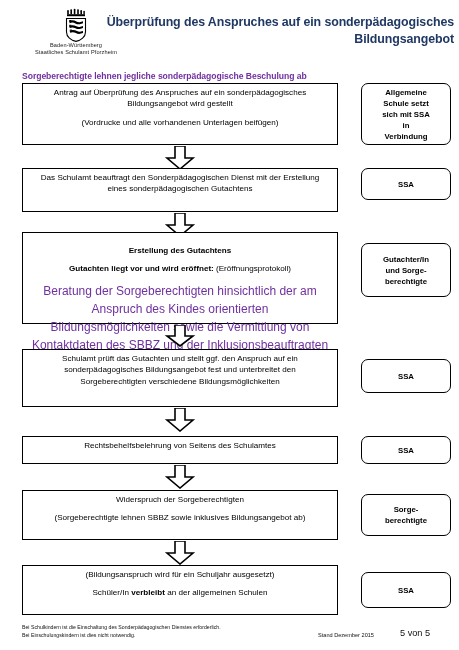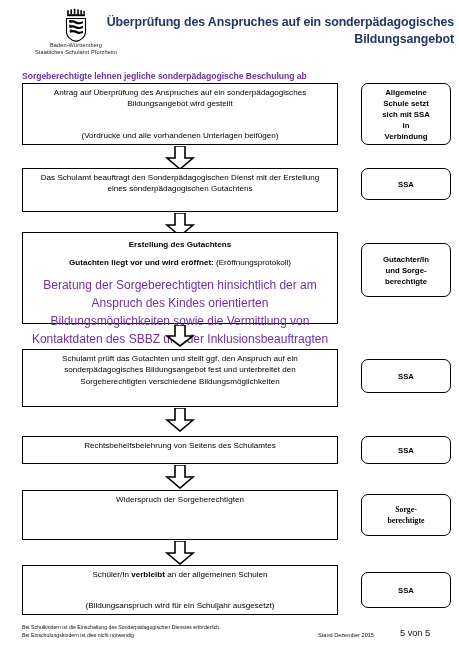--- a/index.html
+++ b/index.html
@@ -78,21 +78,21 @@
   
   .flowbox {
     position: absolute;
     left: 22px;
     width: 316px;
     box-sizing: border-box;
     border: 1.6px solid #000;
     background: #fff;
     display: flex;
     flex-direction: column;
-    justify-content: space-between;
+    justify-content: flex-start;
     align-items: center;
     text-align: center;
     padding: 3px 8px;
   }
   .flowbox p {
     margin: 0;
     font-size: 8.1px;
     line-height: 11.4px;
     color: #000;
   }
@@ -216,21 +216,21 @@
     <p>Das Schulamt beauftragt den Sonderpädagogischen Dienst mit der Erstellung  eines sonderpädagogischen Gutachtens</p>
   </div>
   <div class="rolebox" style="top:168px; height:32px;">SSA</div>
 
   <div class="arrow" style="top:213px; height:24px;">
     <svg viewBox="0 0 32 24" preserveAspectRatio="none">
       <polygon points="11,0 21,0 21,12 29,12 16,23 3,12 11,12" fill="#fff" stroke="#000" stroke-width="1.6" stroke-linejoin="miter"></polygon>
     </svg>
   </div>
 
-  <div class="flowbox" style="top:232px; height:92px; padding-top:6px;">
+  <div class="flowbox" style="top:232px; height:92px; padding-top:12px;">
     <p class="bold">Erstellung des Gutachtens</p>
     <p><b>Gutachten liegt vor und wird eröffnet:</b><span> (Eröffnungsprotokoll)</span></p>
     <p class="purple">Beratung der Sorgeberechtigten hinsichtlich der am Anspruch des Kindes orientierten Bildungsmöglichkeiten sowie die Vermittlung von Kontaktdaten des SBBZ und der Inklusionsbeauftragten</p>
   </div>
   <div class="rolebox" style="top:243px; height:54px;">Gutachter/In und Sorge-berechtigte</div>
 
   <div class="arrow" style="top:325px; height:22px;">
     <svg viewBox="0 0 32 22" preserveAspectRatio="none">
       <polygon points="11,0 21,0 21,11 29,11 16,21 3,11 11,11" fill="#fff" stroke="#000" stroke-width="1.6" stroke-linejoin="miter"></polygon>
     </svg>
@@ -253,32 +253,33 @@
   <div class="rolebox" style="top:436px; height:28px;">SSA</div>
 
   <div class="arrow" style="top:465px; height:24px;">
     <svg viewBox="0 0 32 24" preserveAspectRatio="none">
       <polygon points="11,0 21,0 21,12 29,12 16,23 3,12 11,12" fill="#fff" stroke="#000" stroke-width="1.6" stroke-linejoin="miter"></polygon>
     </svg>
   </div>
 
   <div class="flowbox" style="top:490px; height:50px;">
     <p>Widerspruch der Sorgeberechtigten</p>
-  </div>
-  <div class="rolebox" style="top:494px; height:42px;font-family:Liberation Serif, serif;">Sorge-berechtigte</div>
+    <p>(Sorgeberechtigte lehnen SBBZ sowie inklusives Bildungsangebot ab)</p>
+  </div>
+  <div class="rolebox" style="top:494px; height:42px;">Sorge-berechtigte</div>
 
   <div class="arrow" style="top:541px; height:24px;">
     <svg viewBox="0 0 32 24" preserveAspectRatio="none">
       <polygon points="11,0 21,0 21,12 29,12 16,23 3,12 11,12" fill="#fff" stroke="#000" stroke-width="1.6" stroke-linejoin="miter"></polygon>
     </svg>
   </div>
 
   <div class="flowbox" style="top:565px; height:50px;">
+    <p>(Bildungsanspruch wird für ein Schuljahr ausgesetzt)</p>
     <p><span>Schüler/In </span><b>verbleibt</b><span> an der allgemeinen Schulen</span></p>
-    <p>(Bildungsanspruch wird für ein Schuljahr ausgesetzt)</p>
   </div>
   <div class="rolebox" style="top:572px; height:36px;">SSA</div>
 
   <div class="footer-note">
     <div>Bei Schulkindern ist die Einschaltung des Sonderpädagogischen Dienstes erforderlich.</div>
     <div>Bei Einschulungskindern ist dies nicht notwendig.</div>
   </div>
   <div class="footer-stand">Stand Dezember 2015</div>
   <div class="footer-page">5 von 5</div>
 

